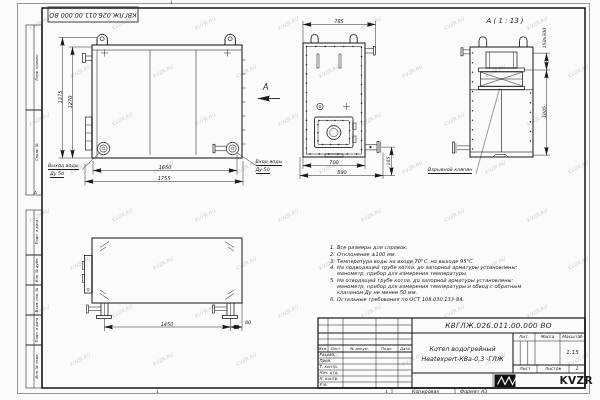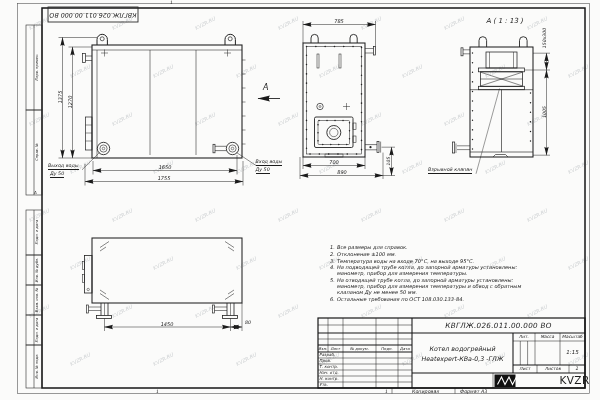--- a/index.html
+++ b/index.html
@@ -4,21 +4,21 @@
 <style>
   html,body{margin:0;padding:0;background:#e8e8e8;}
   .sheet{position:relative;width:600px;height:400px;background:#fbfbfa;overflow:hidden;
          font-family:"DejaVu Sans",sans-serif;}
   .t{position:absolute;font-style:italic;font-size:5px;line-height:1;color:#1b1b1b;white-space:nowrap;}
   .ctr{transform:translate(-50%,-50%);}
   .r90{transform:translate(-50%,-50%) rotate(-90deg);}
   .r180{transform:translate(-50%,-50%) rotate(180deg);}
   .lv{transform:translateY(-50%);}
   .und{border-bottom:.6px solid #1b1b1b;padding-bottom:.5px;}
-  .b{font-weight:normal;padding-left:42px;}
+  .b{font-weight:bold;padding-left:42px;}
   svg.lw{position:absolute;left:0;top:0;}
   .wmk{position:absolute;font-size:5px;font-style:italic;color:rgba(160,166,172,.5);
        transform:rotate(-28deg);pointer-events:none;}
   .notes{position:absolute;}
   .nrow{display:flex;font-style:italic;font-size:5.1px;line-height:1.18;color:#1b1b1b;margin-bottom:.8px;}
   .nnum{width:7px;flex:none;}
   .ntxt{flex:1;}
   .logo-kvzr{font-style:normal;letter-spacing:.4px;}
 </style>
 </head>

